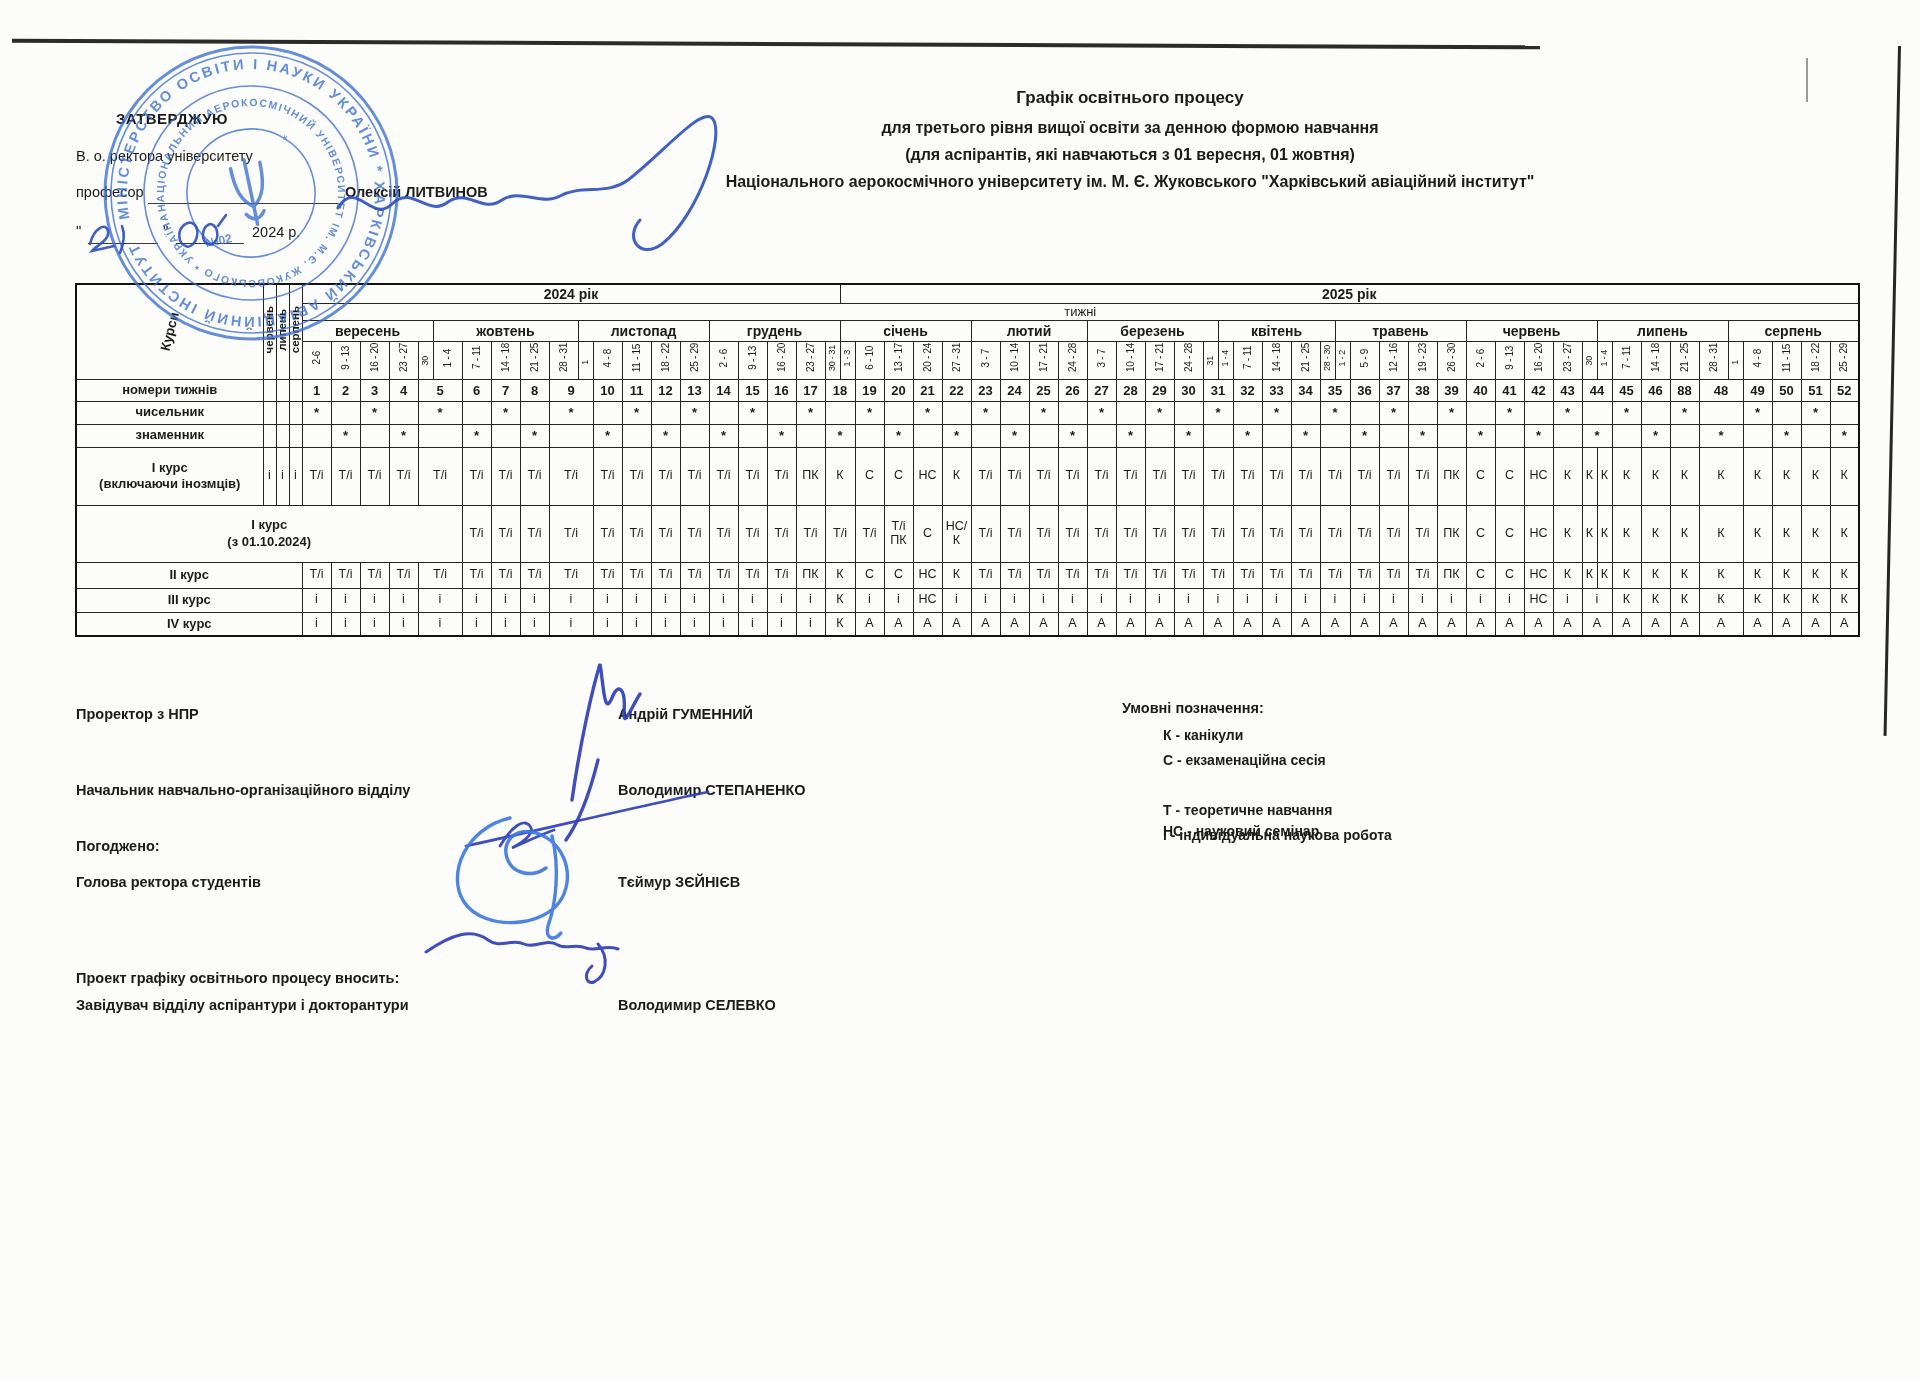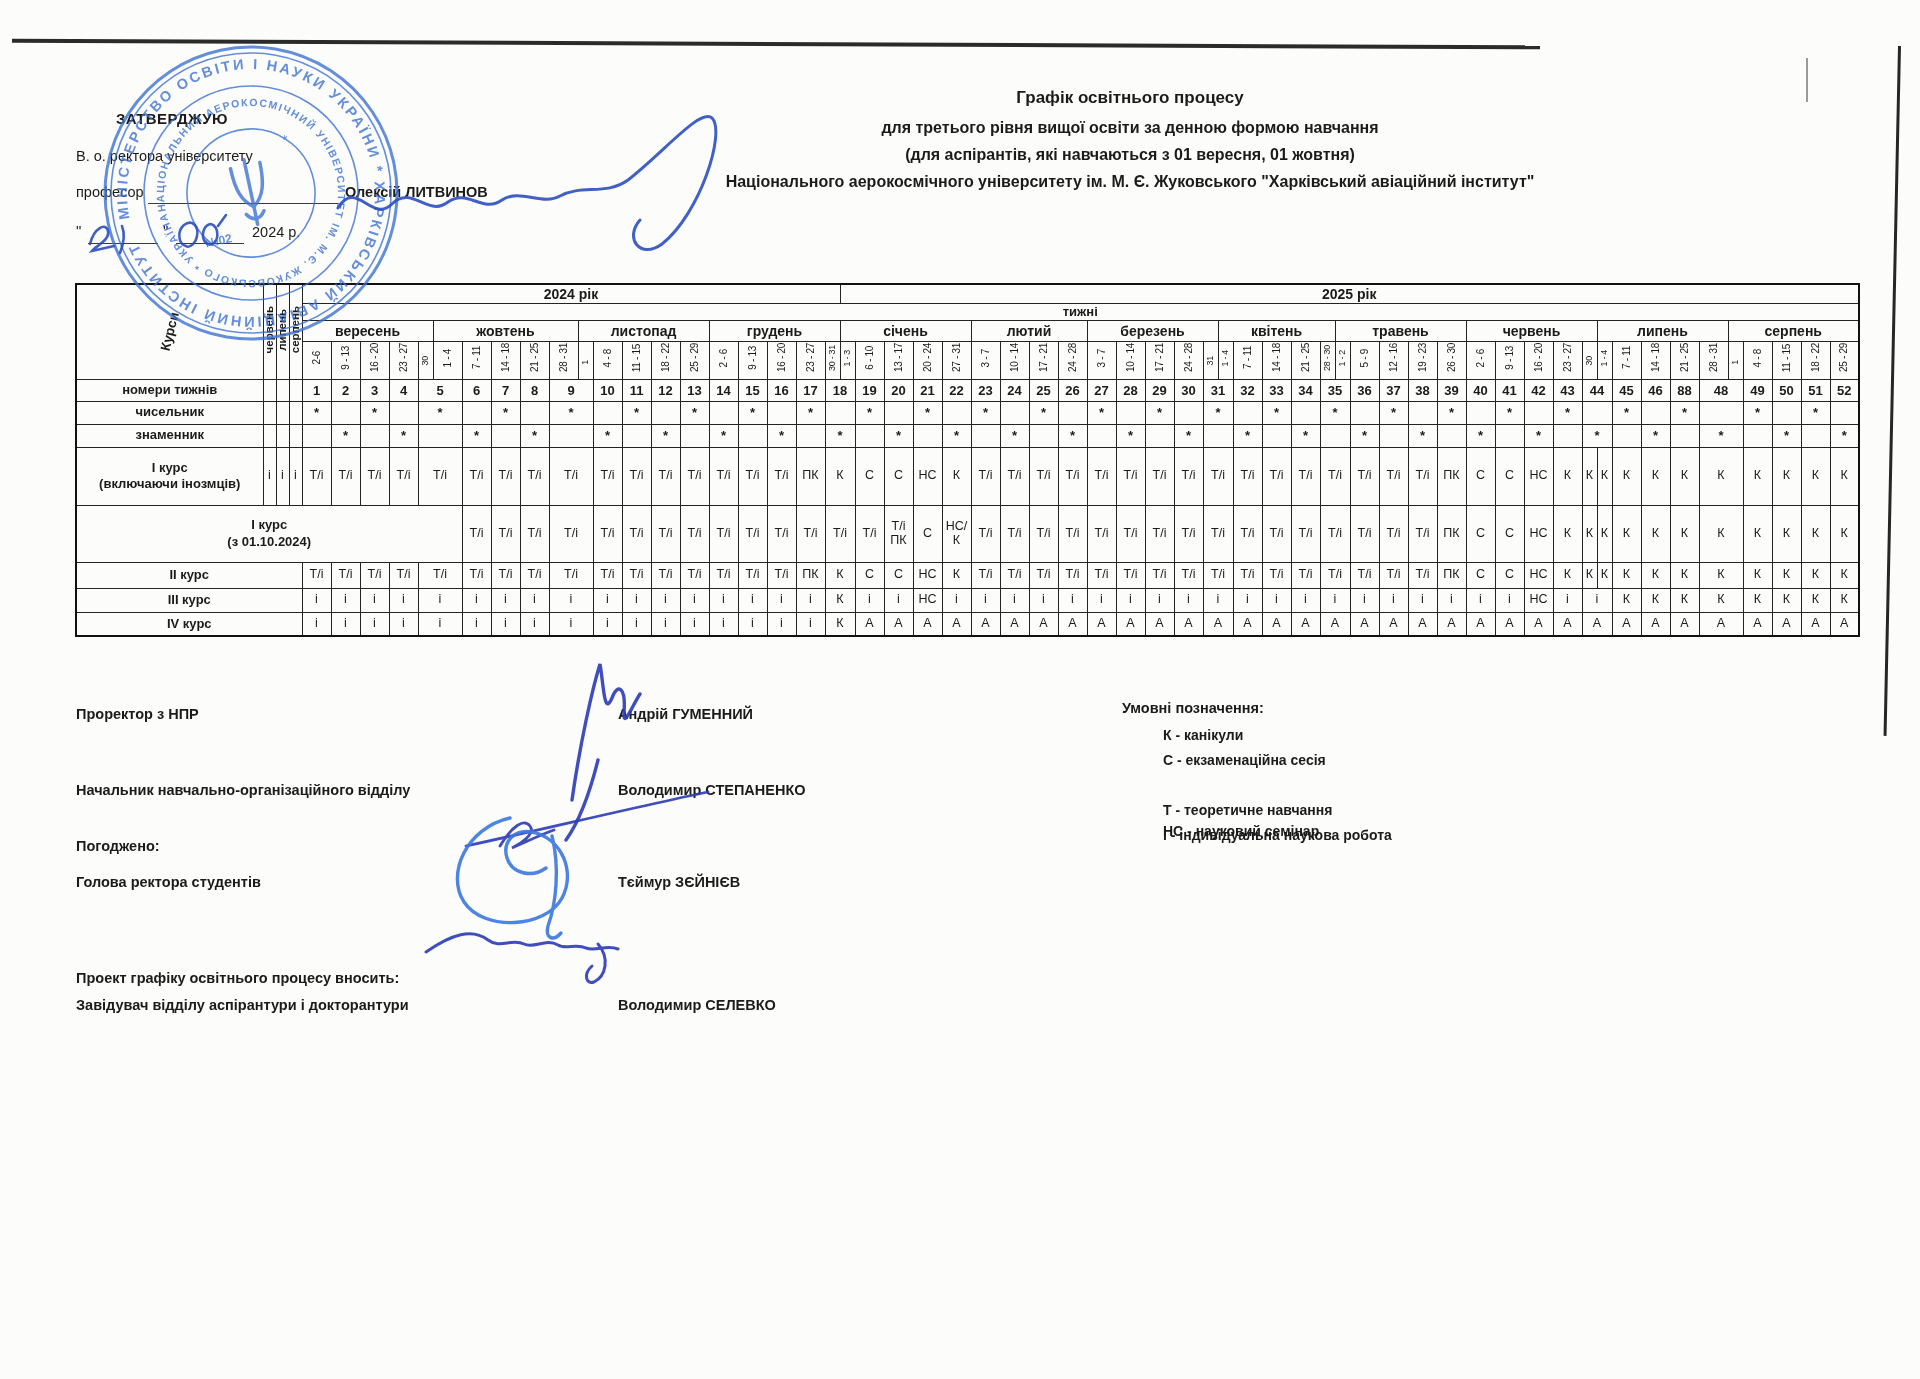--- a/index.html
+++ b/index.html
@@ -27,21 +27,21 @@
   .title .t1{font-size:17px;font-weight:bold;margin-bottom:11px;}
   .title .t2{font-size:16px;font-weight:bold;margin-bottom:9px;}
   
   table.sched{position:absolute;left:75px;top:283px;border-collapse:collapse;table-layout:fixed;
               border:2px solid #111;}
   table.sched td{border:1px solid #232323;padding:0;text-align:center;vertical-align:middle;overflow:hidden;}
   .r-years{height:19px}.r-band{height:17px}.r-months{height:21px}.r-dates{height:38px}
   .r-wk{height:22px}.r-num{height:23px}.r-den{height:23px}
   .r-c0{height:58px}.r-c1{height:57px}.r-c2{height:26px}.r-c3{height:24px}.r-c4{height:24px}
   .yearc{font-weight:bold;font-size:14px;}
-  .bandc{font-weight:bold;font-size:13px;}
+  .bandc{font-weight:normal;font-size:13px;}
   .monthc{font-weight:bold;font-size:14px;}
   .wkn{font-weight:bold;font-size:13px;}
   .rowlbl{font-weight:bold;font-size:13px;line-height:1.25;}
   .star{font-size:13px;font-weight:bold;}
   .val{font-size:12.5px;line-height:1.05;}
   .vtext{writing-mode:vertical-rl;transform:rotate(180deg);display:inline-block;line-height:1;white-space:nowrap;}
   .datec .vtext{font-size:10px;letter-spacing:-0.3px;}
   .datec.sm .vtext{font-size:9px;}
   .preh .vtext{font-size:11.5px;font-weight:bold;}
   .corner{position:relative;}

